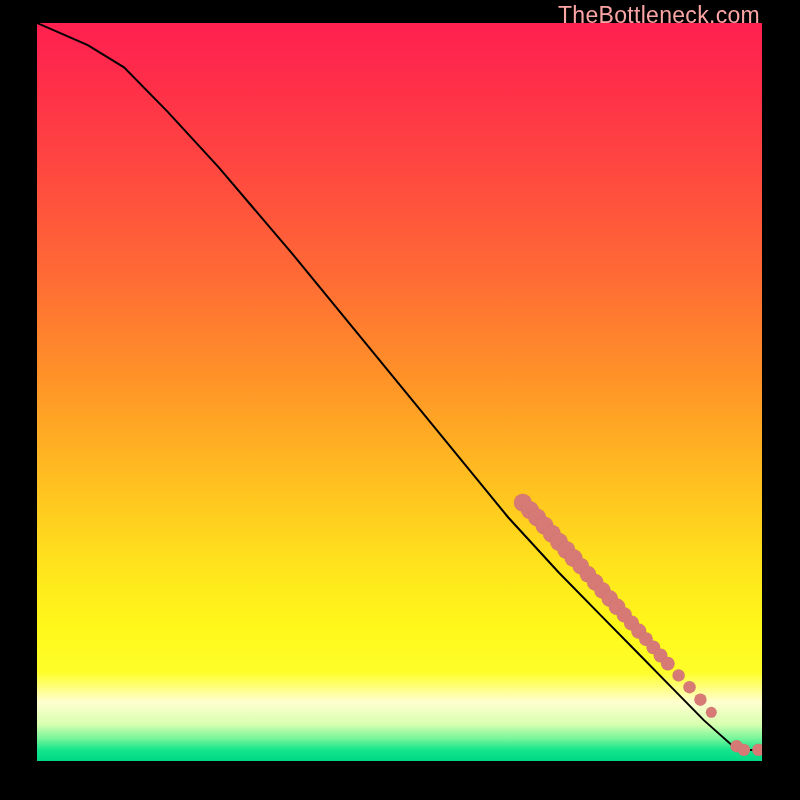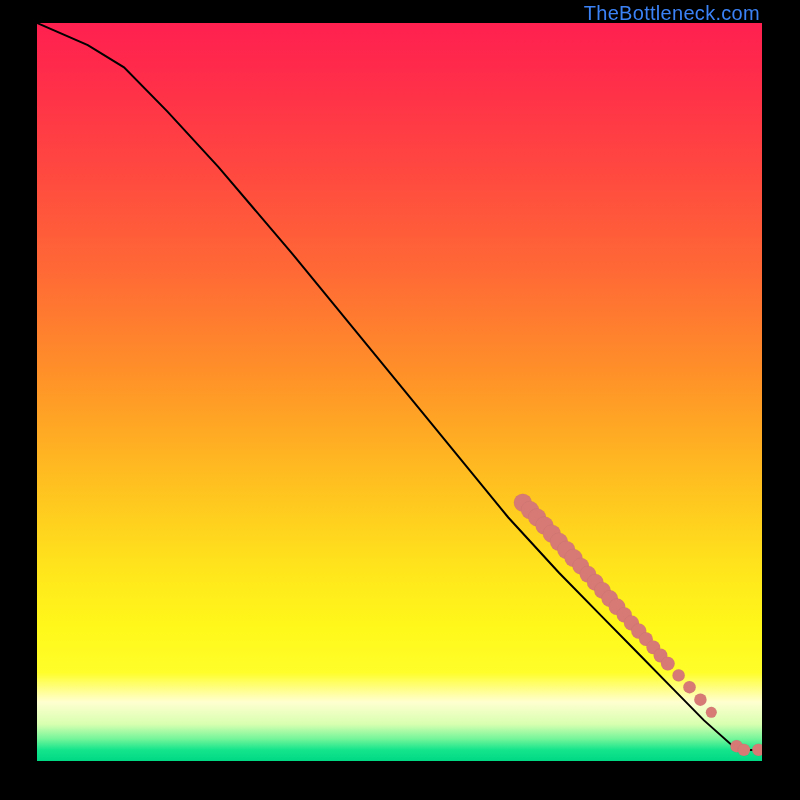--- a/index.html
+++ b/index.html
@@ -41,22 +41,22 @@
       #d8ffb0 95%,
       #74f59a 97%,
       #14e58c 98.5%,
       #00d884 100%
     );
   }
   .watermark {
     position: absolute;
     top: 2px;
     right: 40px;
-    color: #3b82f6;
-    font-size: 20px;
+    color: #fca5a5;
+    font-size: 23px;
     font-weight: 500;
     letter-spacing: 0.3px;
   }
   svg.overlay {
     position: absolute;
     left: 0;
     top: 0;
     width: 725px;
     height: 738px;
   }

